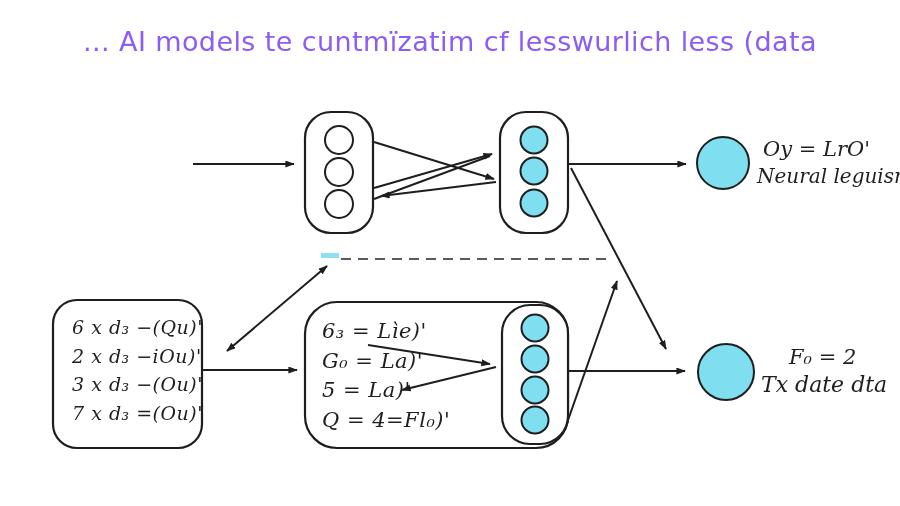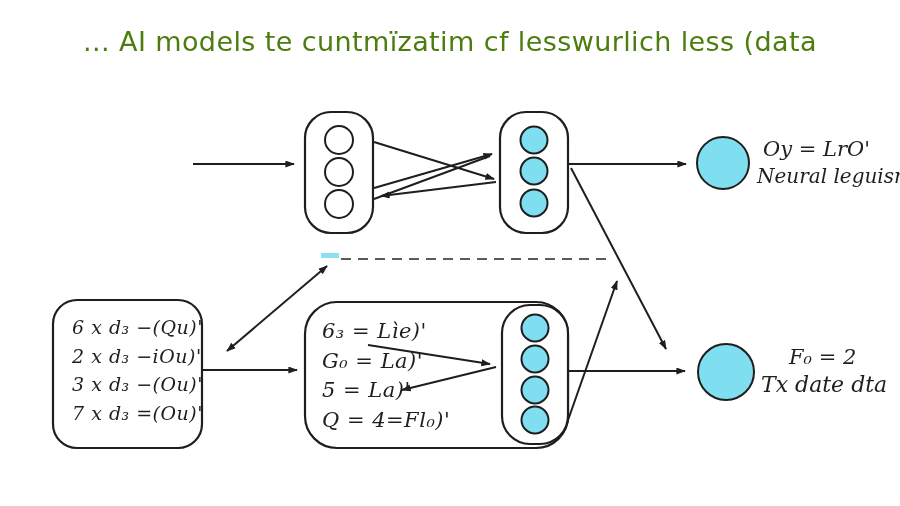--- a/index.html
+++ b/index.html
@@ -9,21 +9,21 @@
     background:#ffffff;
     overflow:hidden;
     font-family:"DejaVu Sans",sans-serif;
   }
   .title{
     position:absolute;
     top:26px;left:0;width:100%;
     text-align:center;
     font-size:27px;
     letter-spacing:.4px;
-    color:#4d7c0f;
+    color:#8b5cf6;
     font-family:"DejaVu Sans",sans-serif;
   }
   svg{position:absolute;top:0;left:0;}
   .stroke{stroke:#1e1e1e;stroke-width:2;fill:none;}
   .boxline{stroke:#1e1e1e;stroke-width:2.2;fill:#ffffff;}
   .node-white{fill:#ffffff;stroke:#1e1e1e;stroke-width:2;}
   .node-cyan{fill:var(--node-fill,#7fdef0);stroke:#1e1e1e;stroke-width:2;}
   .dashline{stroke:#5a5a5a;stroke-width:2;stroke-dasharray:10 7;fill:none;}
   .fm{font-family:"DejaVu Serif",serif;font-style:italic;fill:#1f1f1f;}
   .fm-sm{font-size:19px;letter-spacing:.5px;}

